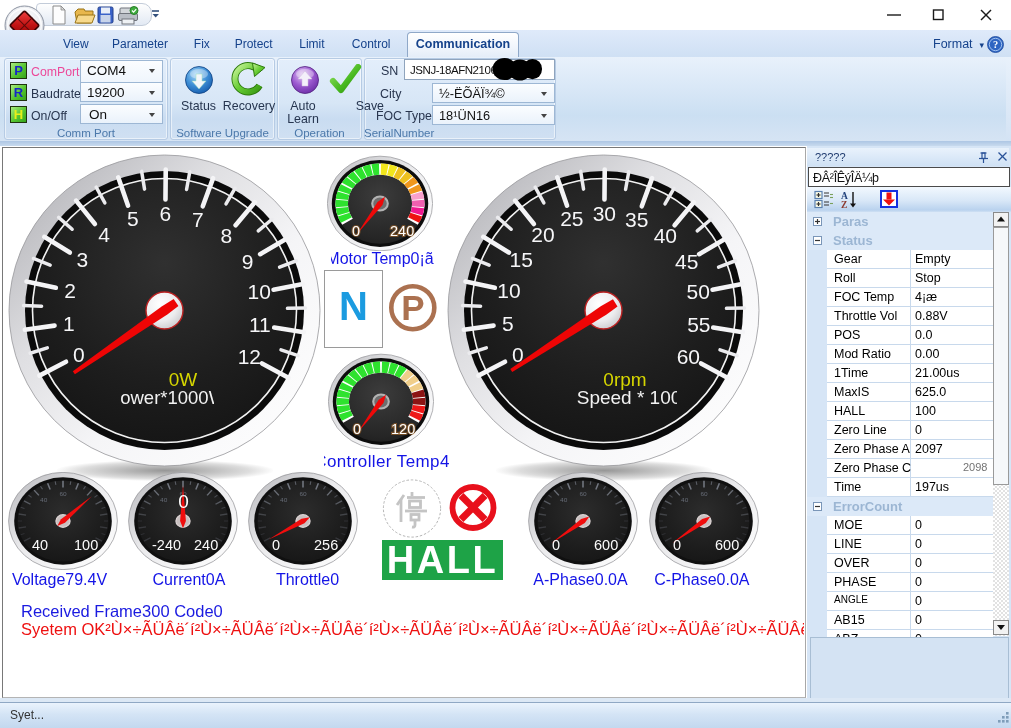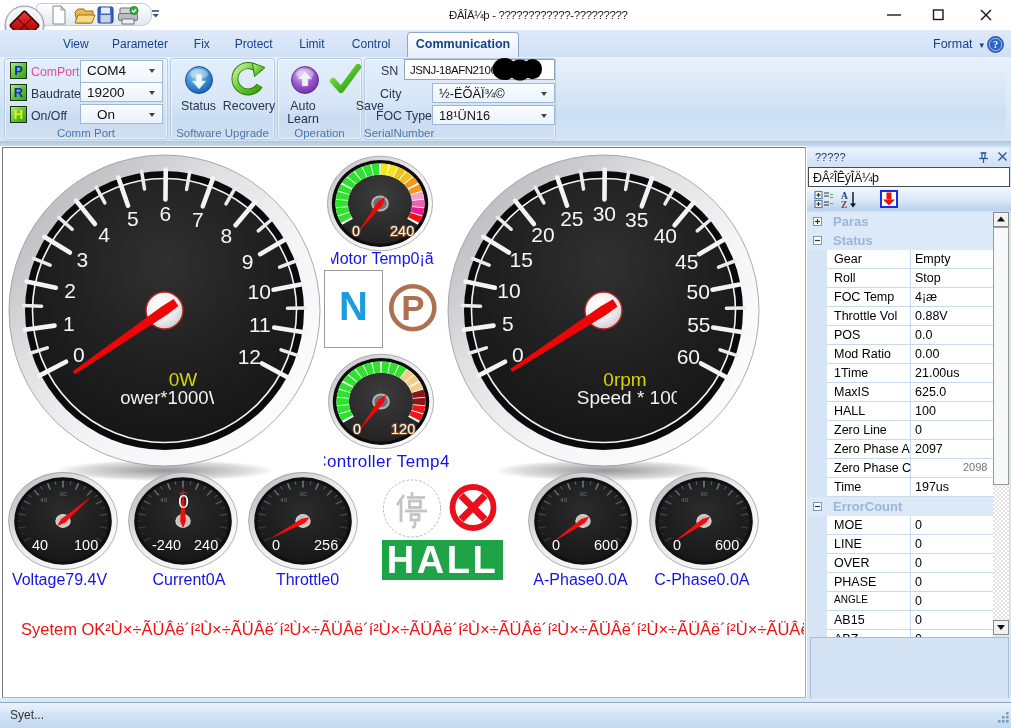--- a/index.html
+++ b/index.html
@@ -1,20 +1,19 @@
 <!DOCTYPE html>
 <html><head><meta charset="utf-8"><style>
 *{margin:0;padding:0;box-sizing:border-box}
 html,body{width:1011px;height:728px;overflow:hidden;background:#fff;
  font-family:"Liberation Sans", sans-serif;}
 .abs{position:absolute}
 </style></head><body>
 <div class="abs" style="left:0;top:0;width:1011px;height:728px;background:#fff">
 <div class="abs" style="left:0;top:0;width:1011px;height:30px;background:#ffffff"></div>
-<div class="abs" style="left:449px;top:9px;width:300px;height:16px;font-size:11.4px;letter-spacing:-0.35px;color:#1b1b1b;white-space:nowrap">ÐÂÎÄ¼þ - ????????????-?????????</div>
 <svg class="abs" style="left:870px;top:0" width="141" height="30" viewBox="0 0 141 30">
 <line x1="17" y1="15" x2="31" y2="15" stroke="#1a1a1a" stroke-width="1.4"></line>
 <rect x="63.5" y="10" width="9.5" height="9.5" fill="none" stroke="#1a1a1a" stroke-width="1.4"></rect>
 <line x1="111" y1="10" x2="121" y2="20" stroke="#1a1a1a" stroke-width="1.4"></line>
 <line x1="121" y1="10" x2="111" y2="20" stroke="#1a1a1a" stroke-width="1.4"></line>
 </svg>
 <div class="abs" style="left:36px;top:3px;width:116px;height:23px;background:linear-gradient(#fefefe,#e2e9f3);border:1px solid #c3ccd9;border-radius:4px 10px 10px 4px"></div>
 <svg class="abs" style="left:50px;top:4px" width="110" height="22" viewBox="0 0 110 22">
 <path d="M3 2 h8 l4 4 v14 h-12 z" fill="#fdfdfd" stroke="#8a8a8a" stroke-width="1"></path>
 <path d="M11 2 l4 4 h-4 z" fill="#d8d8d8" stroke="#8a8a8a" stroke-width="0.8"></path>
@@ -80,21 +79,21 @@
 <div class="abs" style="left:364px;top:58px;width:192px;height:82px;border:1px solid #b6cbe4;border-radius:3px;box-shadow:inset 0 0 0 1px rgba(255,255,255,0.55);background:linear-gradient(#e3eefb,#d7e6f6 55%,#c9dcf1 75%,#d0e0f2)"></div>
     <div class="abs" style="left:364px;top:127px;width:192px;text-align:left;font-size:11.5px;color:#4b78aa">SerialNumber</div>
 <div class="abs" style="left:10px;top:62px;width:17px;height:17px;background:linear-gradient(135deg,#aaed80,#55c431 55%,#36a51c);border:1.5px solid #1f330f;text-align:center;font-size:13px;font-weight:700;color:#1726c8;line-height:15px">P</div>
 <div class="abs" style="left:10px;top:84px;width:17px;height:17px;background:linear-gradient(135deg,#aaed80,#55c431 55%,#36a51c);border:1.5px solid #1f330f;text-align:center;font-size:13px;font-weight:700;color:#1726c8;line-height:15px">R</div>
 <div class="abs" style="left:10px;top:106px;width:17px;height:17px;background:linear-gradient(135deg,#aaed80,#55c431 55%,#36a51c);border:1.5px solid #1f330f;text-align:center;font-size:13px;font-weight:700;color:#e8ee1a;line-height:15px">H</div>
 <div class="abs" style="left:31px;top:65px;font-size:12.3px;color:#ec4899">ComPort</div>
 <div class="abs" style="left:31px;top:87px;font-size:12.3px;color:#28354e">Baudrate</div>
 <div class="abs" style="left:31px;top:109px;font-size:12.3px;color:#28354e">On/Off</div>
 <div class="abs" style="left:80px;top:60px;width:83px;height:32px;background:linear-gradient(#fbfdff,#eaf2fb);border:1px solid #9db7d4;font-size:13.5px;color:#111;padding:2px 0 0 6px">COM4<span style="position:absolute;right:7px;top:8px;width:0;height:0;border-left:3.6px solid transparent;border-right:3.6px solid transparent;border-top:4.2px solid #444"></span></div>
 <div class="abs" style="left:80px;top:82px;width:83px;height:20px;background:linear-gradient(#fbfdff,#eaf2fb);border:1px solid #9db7d4;font-size:13.5px;color:#111;padding:2px 0 0 6px">19200<span style="position:absolute;right:7px;top:8px;width:0;height:0;border-left:3.6px solid transparent;border-right:3.6px solid transparent;border-top:4.2px solid #444"></span></div>
-<div class="abs" style="left:80px;top:104px;width:83px;height:20px;background:linear-gradient(#fbfdff,#eaf2fb);border:1px solid #9db7d4;font-size:13.5px;color:#111;padding:2px 0 0 16px">On<span style="position:absolute;right:7px;top:8px;width:0;height:0;border-left:3.6px solid transparent;border-right:3.6px solid transparent;border-top:4.2px solid #444"></span></div>
+<div class="abs" style="left:80px;top:104px;width:83px;height:20px;background:linear-gradient(#fbfdff,#eaf2fb);border:1px solid #9db7d4;font-size:13.5px;color:#111;padding:2px 0 0 8px">On<span style="position:absolute;right:7px;top:8px;width:0;height:0;border-left:3.6px solid transparent;border-right:3.6px solid transparent;border-top:4.2px solid #444"></span></div>
 <svg class="abs" style="left:184px;top:65px" width="30" height="30" viewBox="0 0 30 30">
 <defs>
         <radialGradient id="blus" cx="0.4" cy="0.3" r="0.8">
 <stop offset="0" stop-color="#a6d8f8"></stop>
           <stop offset="0.5" stop-color="#3f8fd6"></stop>
           <stop offset="1" stop-color="#0f55a8"></stop>
         </radialGradient>
       </defs>
 <circle cx="15" cy="15" r="13.5" fill="url(#blus)" stroke="#0c3f80" stroke-width="0.8"></circle>
 <ellipse cx="15" cy="9" rx="9" ry="5" fill="#ffffff" opacity="0.35"></ellipse>
@@ -655,20 +654,21 @@
 <rect x="29" y="36.5" width="8" height="5.5"></rect>
 <path d="M33 42 L33 47 Q33 49.5 30 49"></path>
 </g>
     </svg>
 <svg class="abs" style="left:448px;top:483px" width="51" height="50" viewBox="0 0 51 50">
 <circle cx="25" cy="24.5" r="20.5" fill="none" stroke="#e8101c" stroke-width="5.8"></circle>
 <line x1="13" y1="12.5" x2="37" y2="36.5" stroke="#e8101c" stroke-width="7"></line>
 <line x1="37" y1="12.5" x2="13" y2="36.5" stroke="#e8101c" stroke-width="7"></line>
 </svg>
 <div class="abs" style="left:382px;top:540px;width:121px;height:40px;background:#1ea347;color:#fff;font-size:38px;font-weight:700;text-align:center;line-height:41px;letter-spacing:2.5px">HALL</div>
+<div class="abs" style="left:21px;top:602px;font-size:16.5px;color:#1a1ae0;white-space:nowrap">Received Frame300 Code0</div>
 <div class="abs" style="left:21px;top:620px;width:783px;overflow:hidden;font-size:16.5px;color:#ee1111;white-space:nowrap">Syetem OK²Ù×÷ÃÜÂë´í²Ù×÷ÃÜÂë´í²Ù×÷ÃÜÂë´í²Ù×÷ÃÜÂë´í²Ù×÷ÃÜÂë´í²Ù×÷ÃÜÂë´í²Ù×÷ÃÜÂë´í²Ù×÷ÃÜÂë´í²Ù×÷ÃÜÂë´í²Ù×÷ÃÜÂë´í²Ù×÷ÃÜÂë´í²Ù×÷ÃÜÂë´í</div>
 <div class="abs" style="left:807px;top:146px;width:204px;height:557px;background:#d6e5f6"></div>
 <div class="abs" style="left:807px;top:148px;width:202px;height:18px;background:linear-gradient(#e9f2fc,#cfe1f4);font-size:11px;color:#1e3a6e;padding:3px 0 0 8px">?????</div>
 <svg class="abs" style="left:975px;top:151px" width="34" height="13" viewBox="0 0 34 13">
 <g stroke="#2a5298" stroke-width="1.2" fill="none">
 <line x1="5.5" y1="2" x2="11.5" y2="2"></line>
         <rect x="7" y="2" width="3" height="5.5" fill="none"></rect>
         <line x1="4" y1="7.5" x2="13" y2="7.5"></line>
         <line x1="8.5" y1="8" x2="8.5" y2="12"></line>
 <line x1="23.5" y1="1.5" x2="31.5" y2="9.5"></line>

